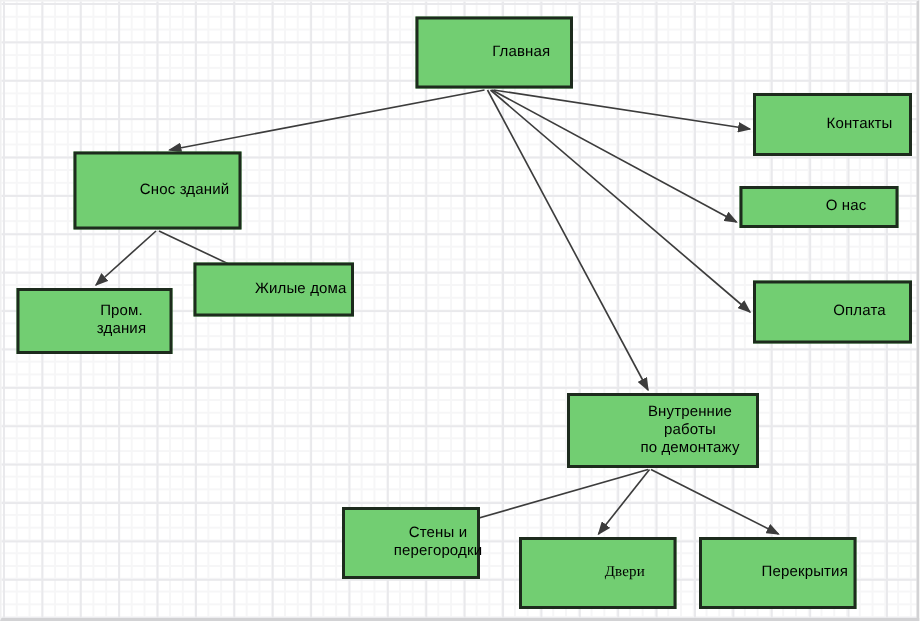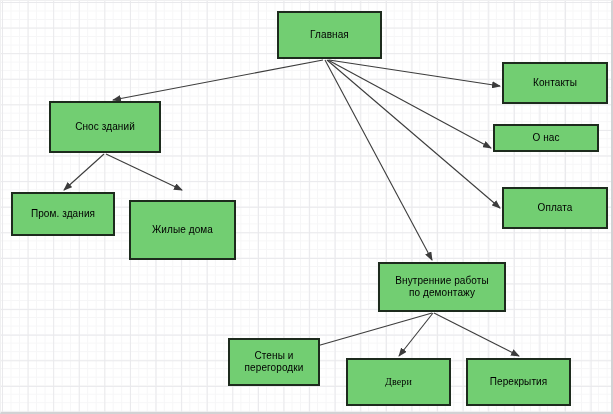--- a/index.html
+++ b/index.html
@@ -52,20 +52,21 @@
     display: flex;
     align-items: center;
     justify-content: center;
     text-align: center;
     color: #000000;
     font-size: 10px;
     line-height: 12px;
     letter-spacing: 0.1px;
     white-space: pre-line;
     font-family: "Liberation Sans", sans-serif;
+    padding-left: 36px;
   }
 </style>
 </head>
 <body>
 
 <div id="canvas">
 
   <svg id="edge-layer" width="613" height="414" viewBox="0 0 613 414">
     <defs>
       <marker id="arrowhead" markerWidth="9" markerHeight="7" refX="8" refY="3.5" orient="auto" markerUnits="userSpaceOnUse">
@@ -83,21 +84,21 @@
         <line x1="431" y1="312" x2="281" y2="355" stroke="#3c3c3c" stroke-width="1.1" marker-end="url(#arrowhead)"></line>
         <line x1="432" y1="312" x2="398" y2="355" stroke="#3c3c3c" stroke-width="1.1" marker-end="url(#arrowhead)"></line>
         <line x1="433" y1="312" x2="518" y2="355" stroke="#3c3c3c" stroke-width="1.1" marker-end="url(#arrowhead)"></line>
       </g>
   </svg>
 
   <div id="nodes-group">
       <div class="node" style="left: 276px; top: 10px; width: 105px; height: 48px;"><span>Главная</span></div>
       <div class="node" style="left: 48px; top: 100px; width: 112px; height: 52px;"><span>Снос зданий</span></div>
       <div class="node" style="left: 10px; top: 191px; width: 104px; height: 44px;"><span>Пром. здания</span></div>
-      <div class="node" style="left: 128px; top: 199px; width: 107px; height: 60px; text-align: center;"><span>Жилые дома</span></div>
+      <div class="node" style="left: 128px; top: 174px; width: 107px; height: 36px; text-align: center;"><span>Жилые дома</span></div>
       <div class="node" style="left: 501px; top: 61px; width: 106px; height: 42px;"><span>Контакты</span></div>
       <div class="node" style="left: 492px; top: 123px; width: 106px; height: 28px;"><span>О нас</span></div>
       <div class="node" style="left: 501px; top: 186px; width: 106px; height: 42px;"><span>Оплата</span></div>
       <div class="node" style="left: 377px; top: 261px; width: 128px; height: 50px;"><span>Внутренние работы
 по демонтажу</span></div>
       <div class="node" style="left: 227px; top: 337px; width: 92px; height: 48px;"><span>Стены и
 перегородки</span></div>
       <div class="node" style="left: 345px; top: 357px; width: 105px; height: 48px; font-family: Liberation Serif, serif;"><span>Двери</span></div>
       <div class="node" style="left: 465px; top: 357px; width: 105px; height: 48px;"><span>Перекрытия</span></div>
     </div>

